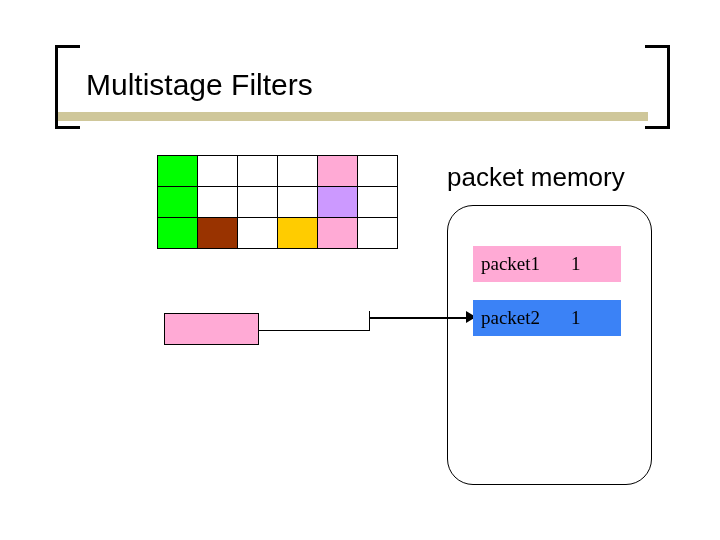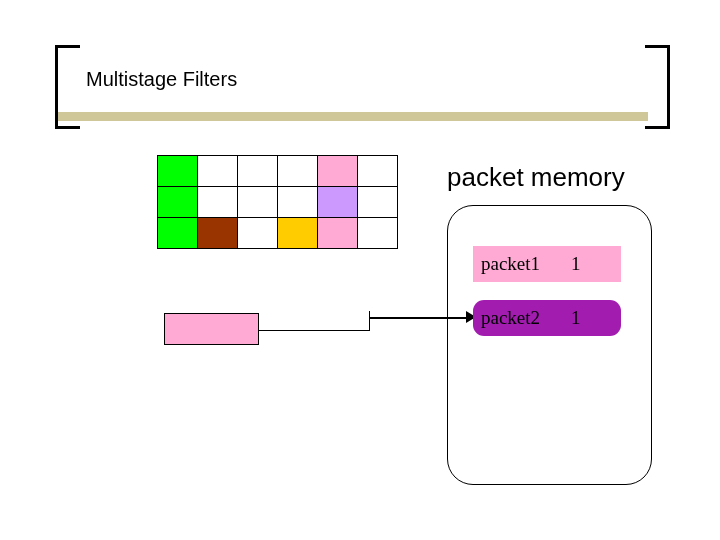--- a/index.html
+++ b/index.html
@@ -40,21 +40,21 @@
     left: 58px;
     top: 112px;
     width: 590px;
     height: 9px;
     background: #cfc79a;
   }
   .slide-title {
     position: absolute;
     left: 86px;
     top: 68px;
-    font-size: 20px;
+    font-size: 30px;
     color: #000000;
     font-family: "Liberation Sans", sans-serif;
     white-space: nowrap;
   }
 
   
   .grid {
     position: absolute;
     left: 157px;
     top: 155px;
@@ -196,18 +196,18 @@
   <div class="connector2"></div>
   <div class="arrow-head"></div>
 
   <div class="memory-label">packet memory</div>
   <div class="memory-box"></div>
 
   <div class="packet-row r0" style="background: rgb(255, 170, 213);">
     <span class="packet-name">packet1</span>
     <span class="packet-count">1</span>
   </div>
-  <div class="packet-row r1" style="background: #a21caf; border-radius: 11px;">
+  <div class="packet-row r1" style="background: #3b82f6;">
     <span class="packet-name">packet2</span>
     <span class="packet-count">1</span>
   </div>
 
 </div>
 
 </body></html>

